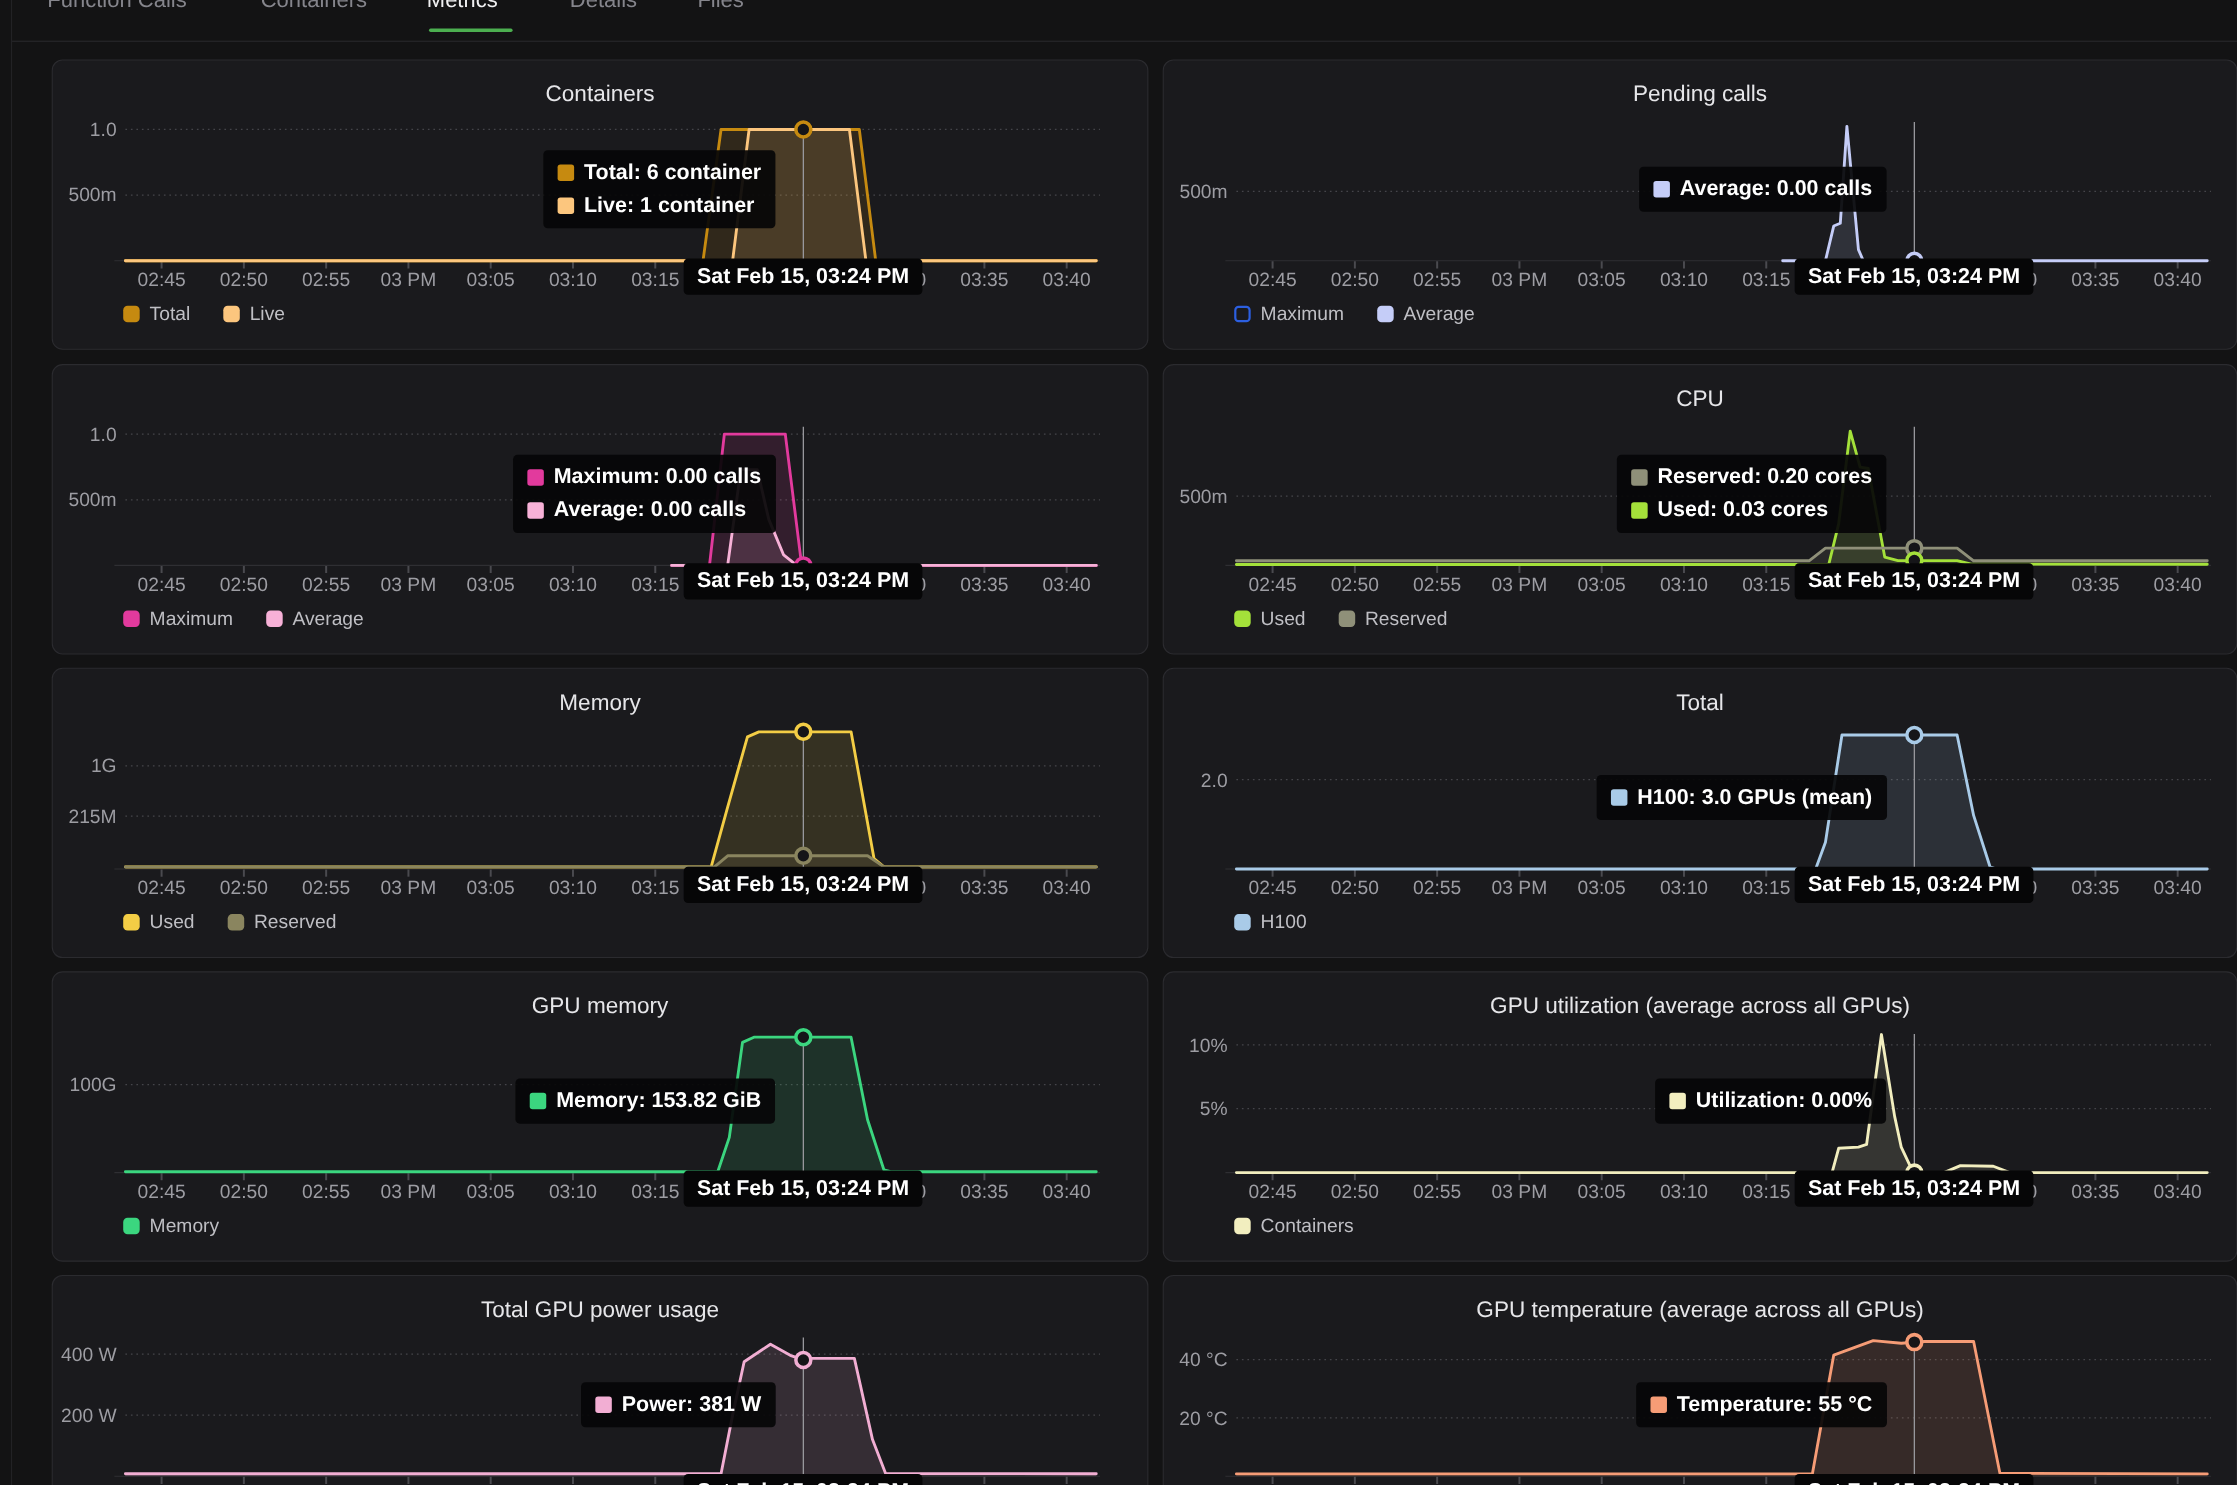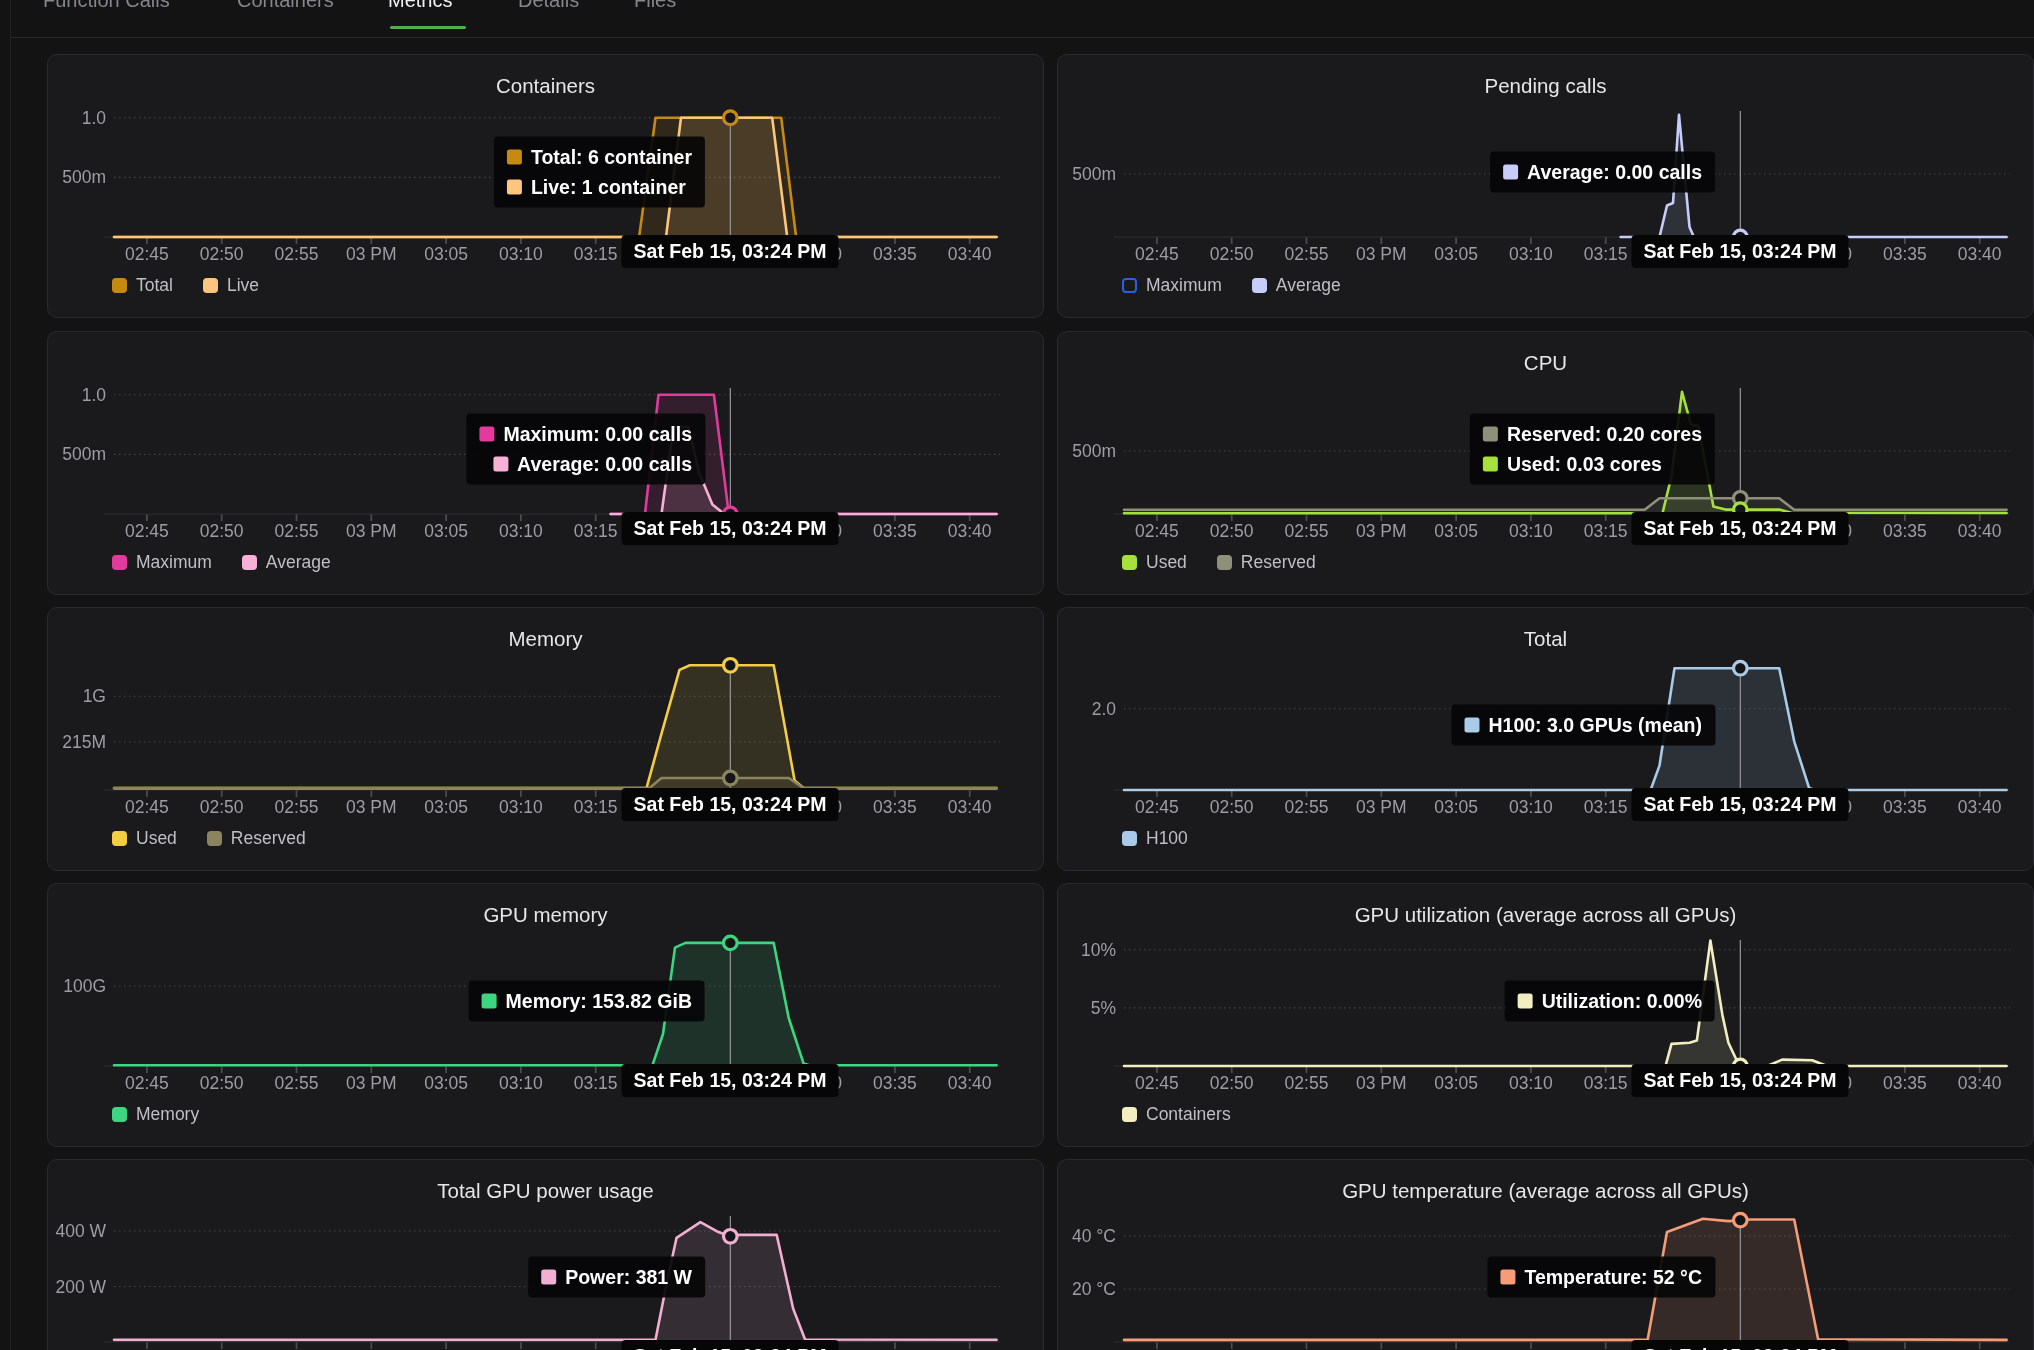--- a/index.html
+++ b/index.html
@@ -190,21 +190,21 @@
         <div class="xlabel" style="left:206.5px">02:55</div>
         <div class="xlabel" style="left:281.3px">03 PM</div>
         <div class="xlabel" style="left:356.1px">03:05</div>
         <div class="xlabel" style="left:430.9px">03:10</div>
         <div class="xlabel" style="left:505.7px">03:15</div>
         <div class="xlabel" style="left:580.5px">03:20</div>
         <div class="xlabel" style="left:655.3px">03:25</div>
         <div class="xlabel" style="left:730.1px">03:30</div>
         <div class="xlabel" style="left:804.9px">03:35</div>
         <div class="xlabel" style="left:879.7px">03:40</div>
-        <div class="tooltip" style="left: 657px; top: 117px; align-items: flex-end;">
+        <div class="tooltip" style="left: 657px; top: 117px;">
           <div class="tooltip-row">
             <span class="tt-swatch" style="background: rgb(226, 58, 157);"></span>
             <span>Maximum: 0.00 calls</span>
           </div>
           <div class="tooltip-row">
             <span class="tt-swatch" style="background: rgb(247, 177, 215);"></span>
             <span>Average: 0.00 calls</span>
           </div>
         </div>
         <div class="date-tip" style="left: 682px; top: 180px;">Sat Feb 15, 03:24 PM</div>
@@ -558,19 +558,19 @@
         <div class="xlabel" style="left:430.9px">03:10</div>
         <div class="xlabel" style="left:505.7px">03:15</div>
         <div class="xlabel" style="left:580.5px">03:20</div>
         <div class="xlabel" style="left:655.3px">03:25</div>
         <div class="xlabel" style="left:730.1px">03:30</div>
         <div class="xlabel" style="left:804.9px">03:35</div>
         <div class="xlabel" style="left:879.7px">03:40</div>
         <div class="tooltip" style="left: 657px; top: 117px;">
           <div class="tooltip-row">
             <span class="tt-swatch" style="background: rgb(246, 156, 118);"></span>
-            <span>Temperature: 52 °C</span>
+            <span>Temperature: 55 °C</span>
           </div>
         </div>
         <div class="date-tip" style="left: 682px; top: 180px;">Sat Feb 15, 03:24 PM</div>
       </div>
     </div>
 </div>
 
 </body></html>

